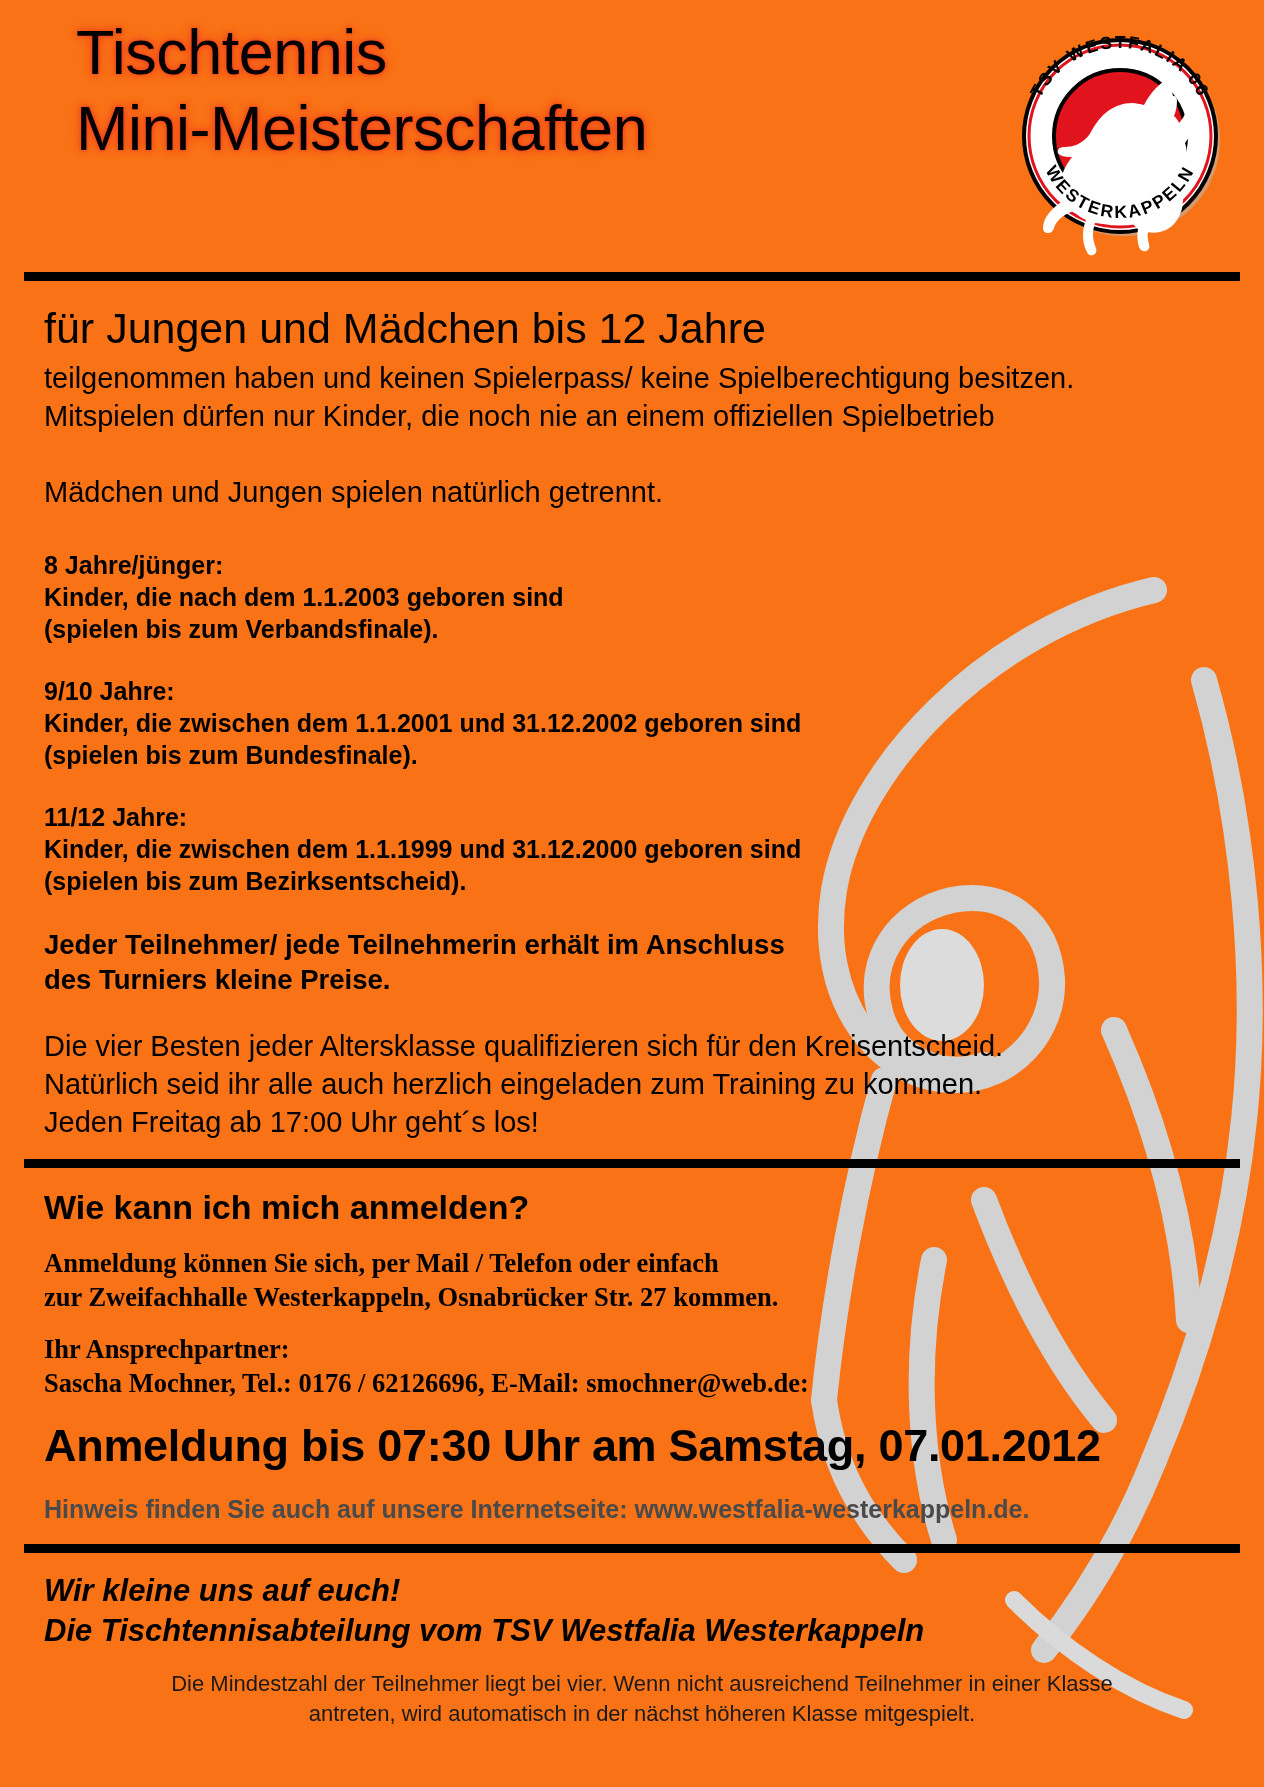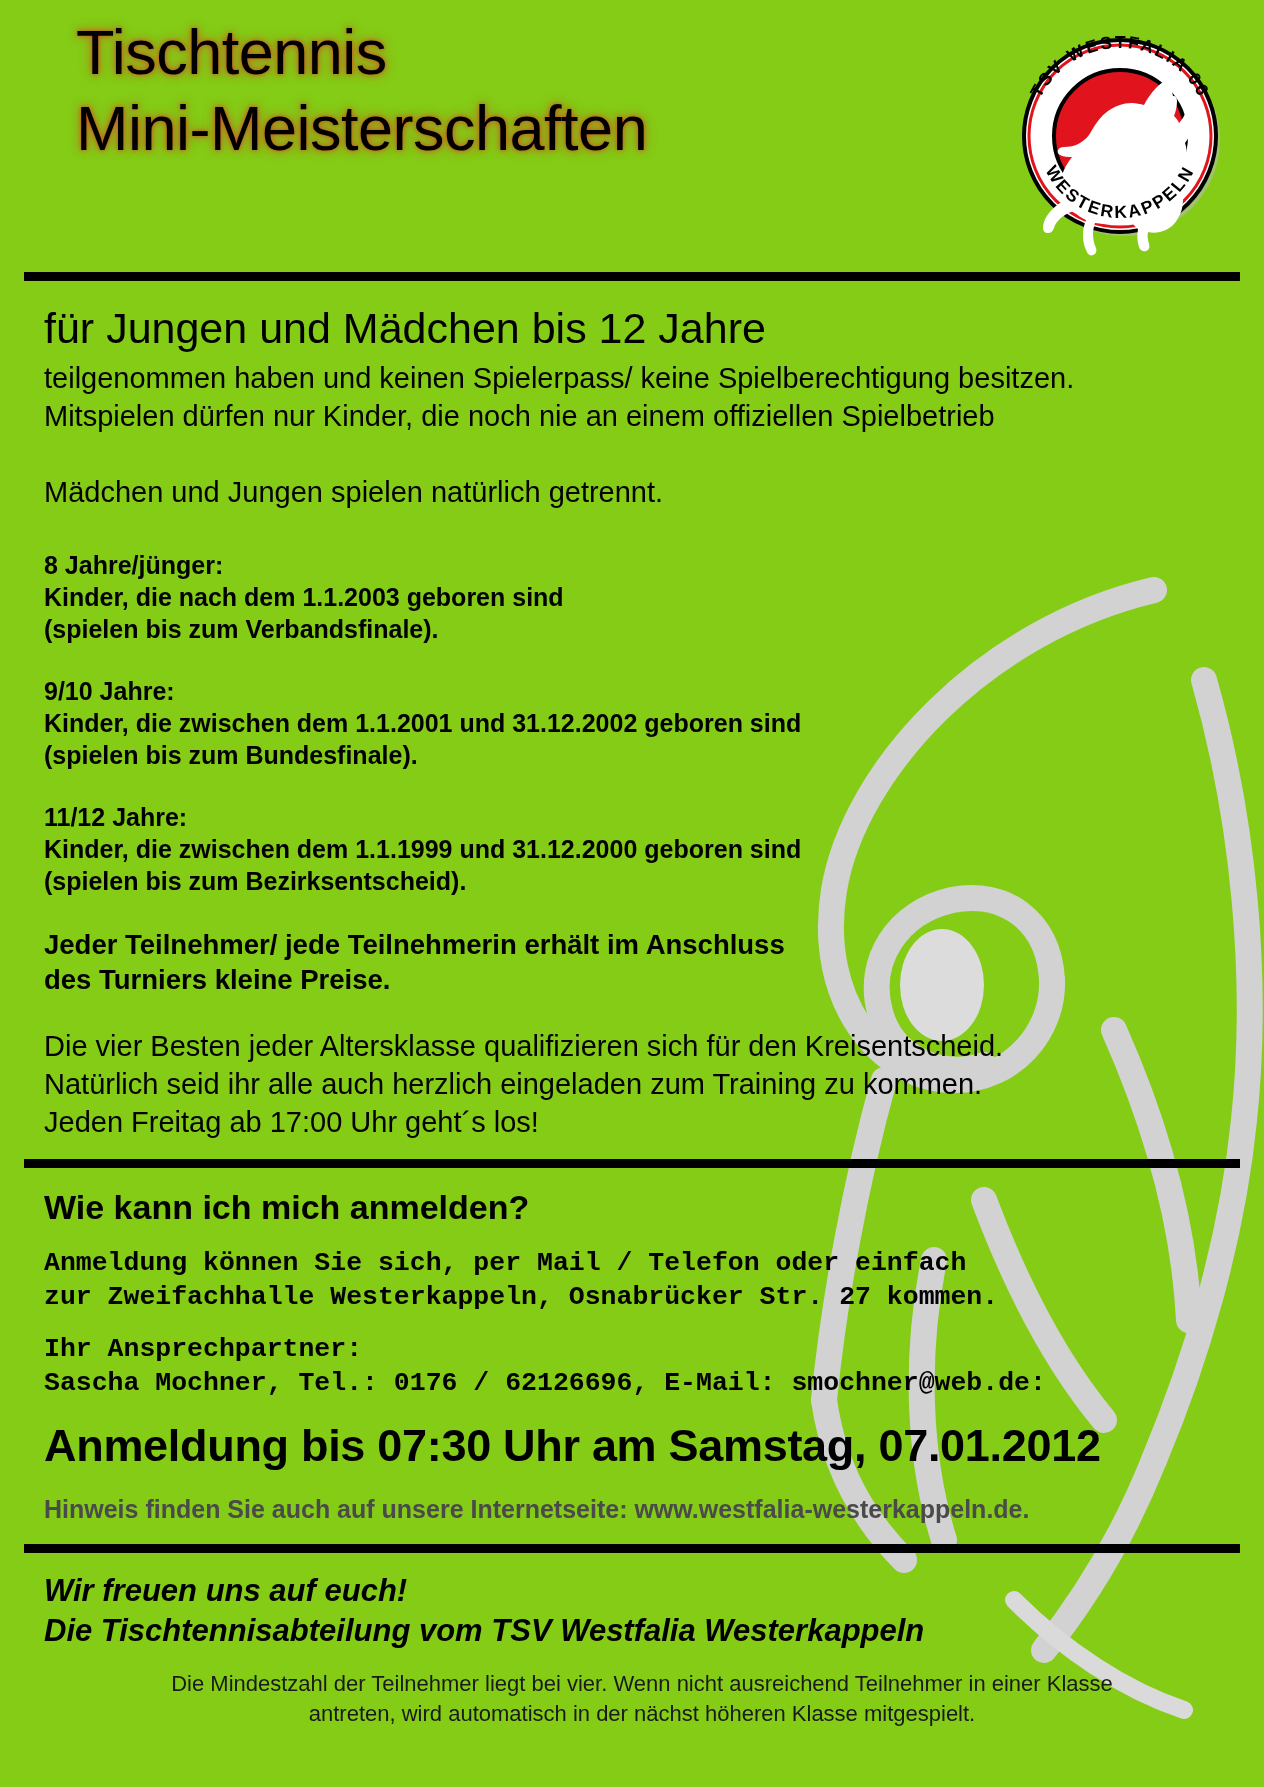--- a/index.html
+++ b/index.html
@@ -10,21 +10,21 @@
   }
   body {
     font-family: "Liberation Sans Narrow", "Liberation Sans", sans-serif;
     color: #000;
     -webkit-font-smoothing: antialiased;
   }
   .poster {
     position: relative;
     width: 1264px;
     height: 1787px;
-    background: #84cc16;
+    background: #f97316;
     overflow: hidden;
     box-sizing: border-box;
   }
 
   
   .watermark {
     position: absolute;
     right: -40px;
     top: 560px;
     width: 620px;
@@ -127,21 +127,21 @@
 
   
   .h3 {
     font-family: "Liberation Sans Narrow", "Liberation Sans", sans-serif;
     font-weight: bold;
     font-size: 34px;
     line-height: 42px;
     margin: 0;
   }
   .anm-p {
-    font-family: Liberation Mono, monospace;
+    font-family: Liberation Serif, serif;
     font-weight: bold;
     font-size: 26.5px;
     line-height: 34px;
     margin: 0;
   }
   .deadline {
     font-family: "Liberation Sans Narrow", "Liberation Sans", sans-serif;
     font-weight: bold;
     font-size: 45px;
     line-height: 56px;
@@ -368,21 +368,21 @@
       <p class="hinweis">Hinweis finden Sie auch auf unsere Internetseite: www.westfalia-westerkappeln.de.</p>
 
       <div class="gap-sm"></div>
     </div>
 
     <div class="rule"></div>
 
     <div class="section">
       <div class="gap-sm"></div>
 
-      <p class="foot-i">Wir freuen uns auf euch!</p>
+      <p class="foot-i">Wir kleine uns auf euch!</p>
       <p class="foot-i">Die Tischtennisabteilung vom TSV Westfalia Westerkappeln</p>
 
       <div class="gap-sm"></div>
 
       <p class="foot-note">Die Mindestzahl der Teilnehmer liegt bei vier.  Wenn nicht ausreichend Teilnehmer in einer Klasse</p>
       <p class="foot-note">antreten, wird automatisch in der nächst höheren Klasse mitgespielt.</p>
     </div>
 
   </div>
 </div>

